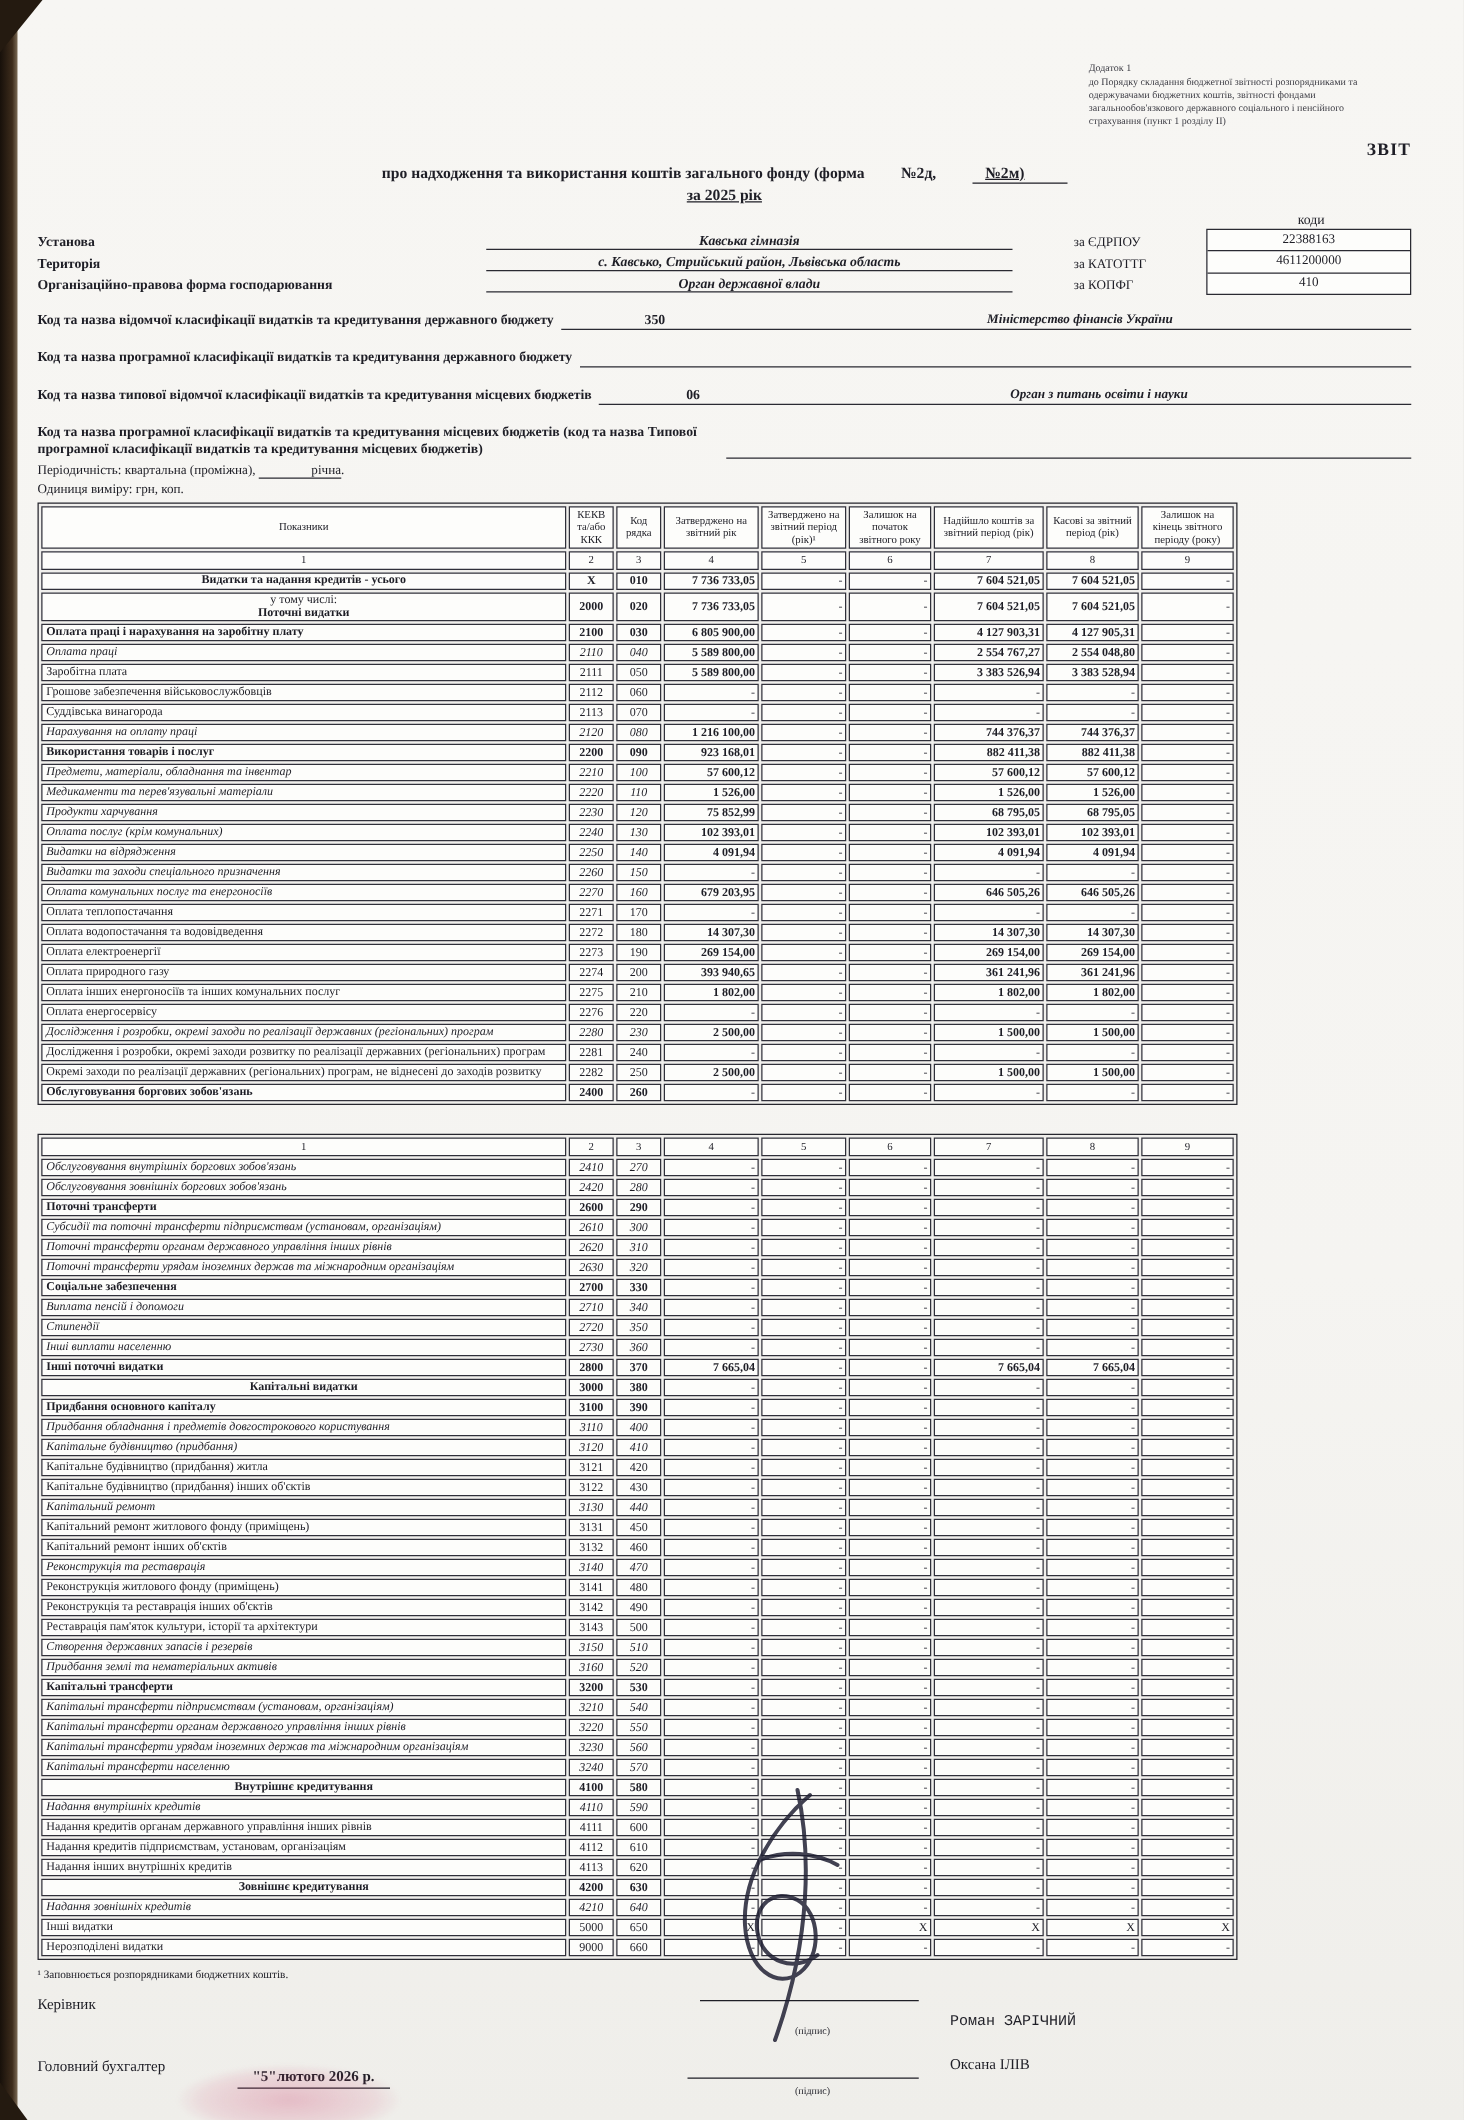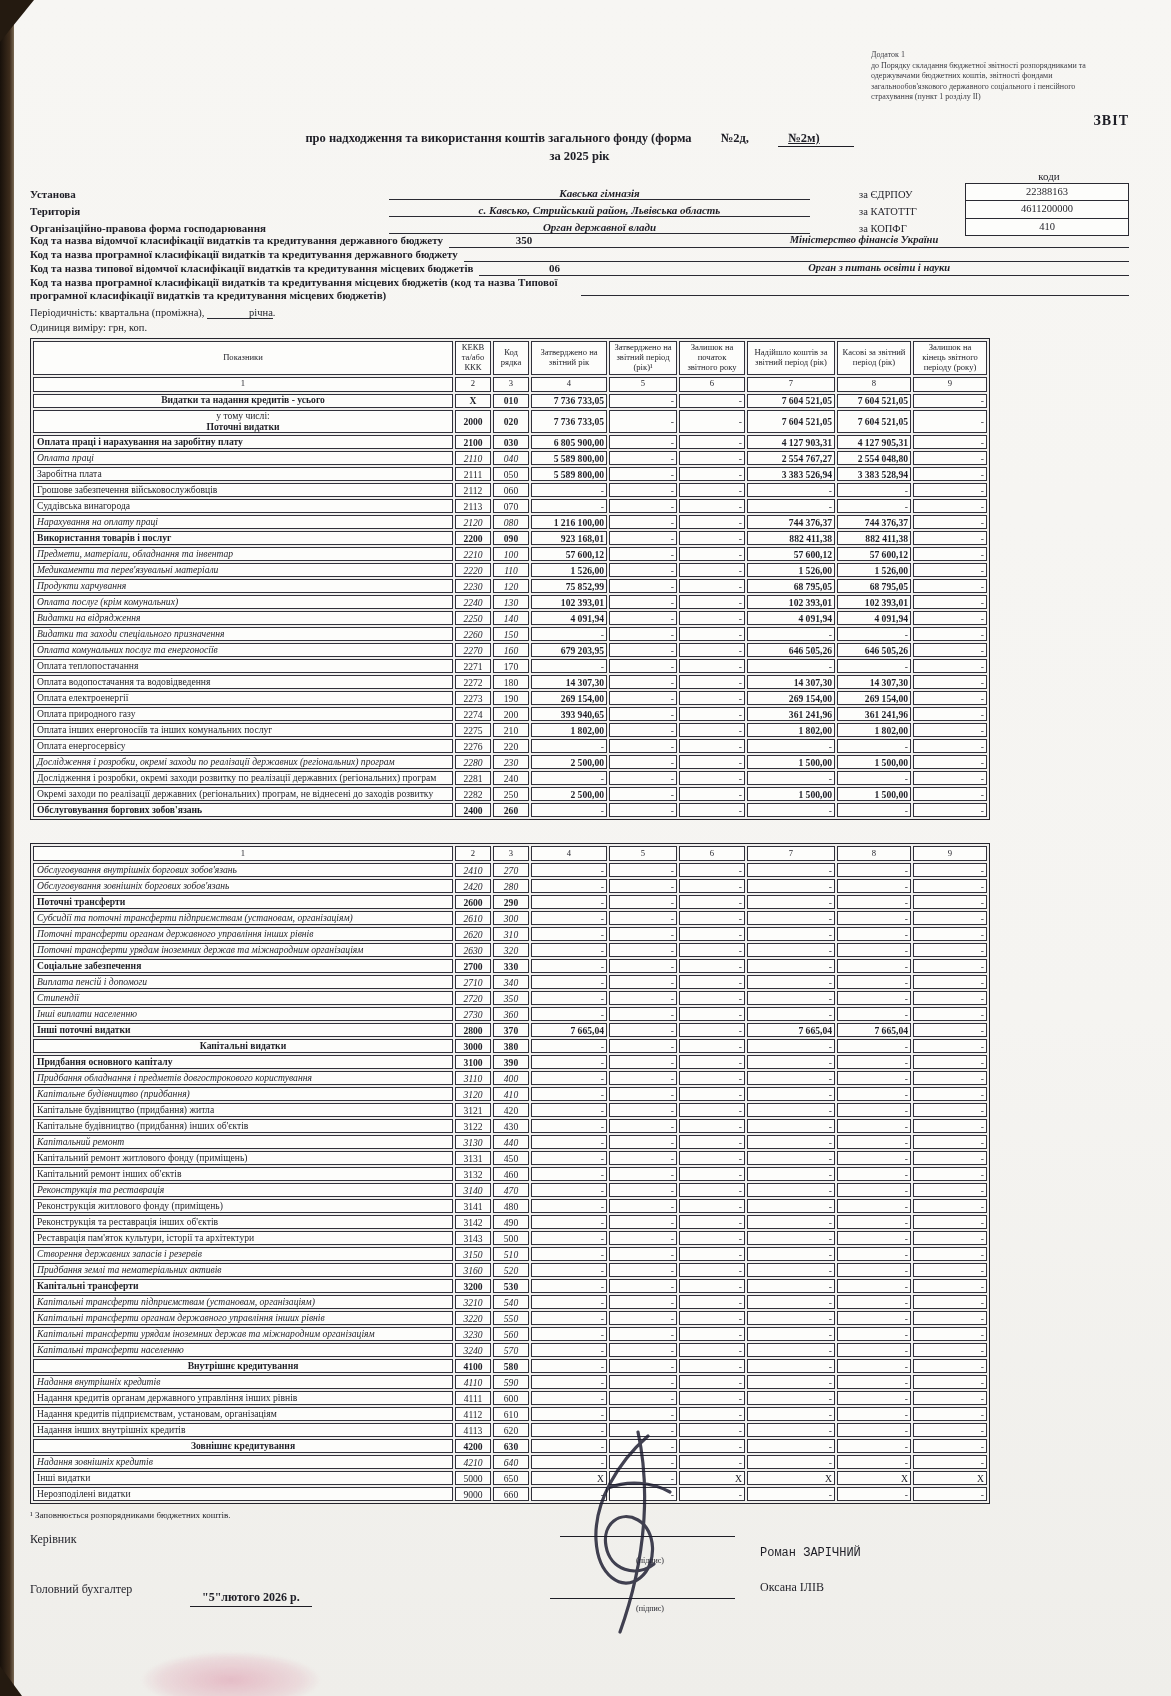--- a/index.html
+++ b/index.html
@@ -8,31 +8,31 @@
   .edge-left{position:absolute;left:0;top:0;width:14px;height:1696px;background:linear-gradient(90deg,#17100a,#3d2c1c 70%,#7a6a55);}
   .corner-tl{position:absolute;left:0;top:0;width:0;height:0;border-top:42px solid #241a10;border-right:34px solid transparent;}
   .corner-bl{position:absolute;left:0;bottom:0;width:0;height:0;border-bottom:30px solid #241a10;border-right:22px solid transparent;}
   .head{position:absolute;left:30px;top:50px;right:42px;}
   .annex{margin-left:auto;width:258px;font-size:8px;line-height:1.32;color:#3c3c44;}
   .title-block{text-align:center;margin-top:10px;}
   .t1{font-size:14px;font-weight:bold;letter-spacing:1px;text-align:right;}
   .t2{font-size:12.5px;font-weight:bold;margin-top:2px;}
   .t2 .gap{display:inline-block;width:26px;}
   .uline{border-bottom:1.6px solid #1e1e26;padding:0 34px 1px 10px;text-decoration:underline;}
-  .t3{font-size:12.5px;font-weight:bold;margin-top:3px;}
+  .t3{font-size:12.5px;font-weight:bold;margin-top:3px;text-decoration:underline;}
   .kody{font-size:11px;text-align:center;width:160px;margin-left:auto;margin-top:6px;}
   .org-wrap{position:relative;padding-right:178px;margin-top:1px;}
   .org-row{display:flex;align-items:flex-end;height:17px;font-size:11px;gap:41px;}
   .org-label{width:318px;font-weight:bold;font-size:11px;white-space:nowrap;}
   .org-value{flex:1;border-bottom:1.4px solid #2a2a32;text-align:center;font-weight:bold;font-style:italic;font-size:11px;line-height:1.1;}
   .org-code-label{width:92px;padding-left:8px;font-size:10.5px;white-space:nowrap;}
   .codes-panel{position:absolute;right:0;top:0;width:162px;border:1.6px solid #2a2a32;background:#fdfdfb;}
   .codes-panel .code-cell{height:16.5px;border-bottom:1px solid #2a2a32;text-align:center;font-size:10.5px;line-height:16px;}
   .codes-panel .code-cell:last-child{border-bottom:none;}
-  .class-row{display:flex;align-items:center;font-size:11px;margin-top:0;}
+  .class-row{display:flex;align-items:flex-end;font-size:11px;margin-top:16px;}
   .class-label{flex:0 0 auto;max-width:545px;font-weight:bold;font-size:11px;line-height:1.25;}
   .class-value{flex:1;border-bottom:1.4px solid #2a2a32;display:flex;min-height:13px;margin-left:6px;}
   .class-code{width:150px;text-align:center;font-weight:bold;font-size:11px;}
   .class-name{flex:1;text-align:center;font-weight:bold;font-style:italic;font-size:10.5px;}
   .plain-line{font-size:10.5px;margin-top:4px;}
   .plain-line .u{border-bottom:1px solid #2a2a32;padding-left:42px;}
   table.rep{border-collapse:separate;border-spacing:2px;border:1.8px solid #26262e;background:#f0efec;margin-top:5px;}
   table.rep td,table.rep th{border:1px solid #30303a;background:#fdfdfb;font-size:9.6px;vertical-align:middle;}
   table.rep th{font-weight:normal;text-align:center;padding:1px 2px;line-height:1.15;font-size:8.6px;}
   th.numrow{height:11px;font-size:9px;padding:0;}

